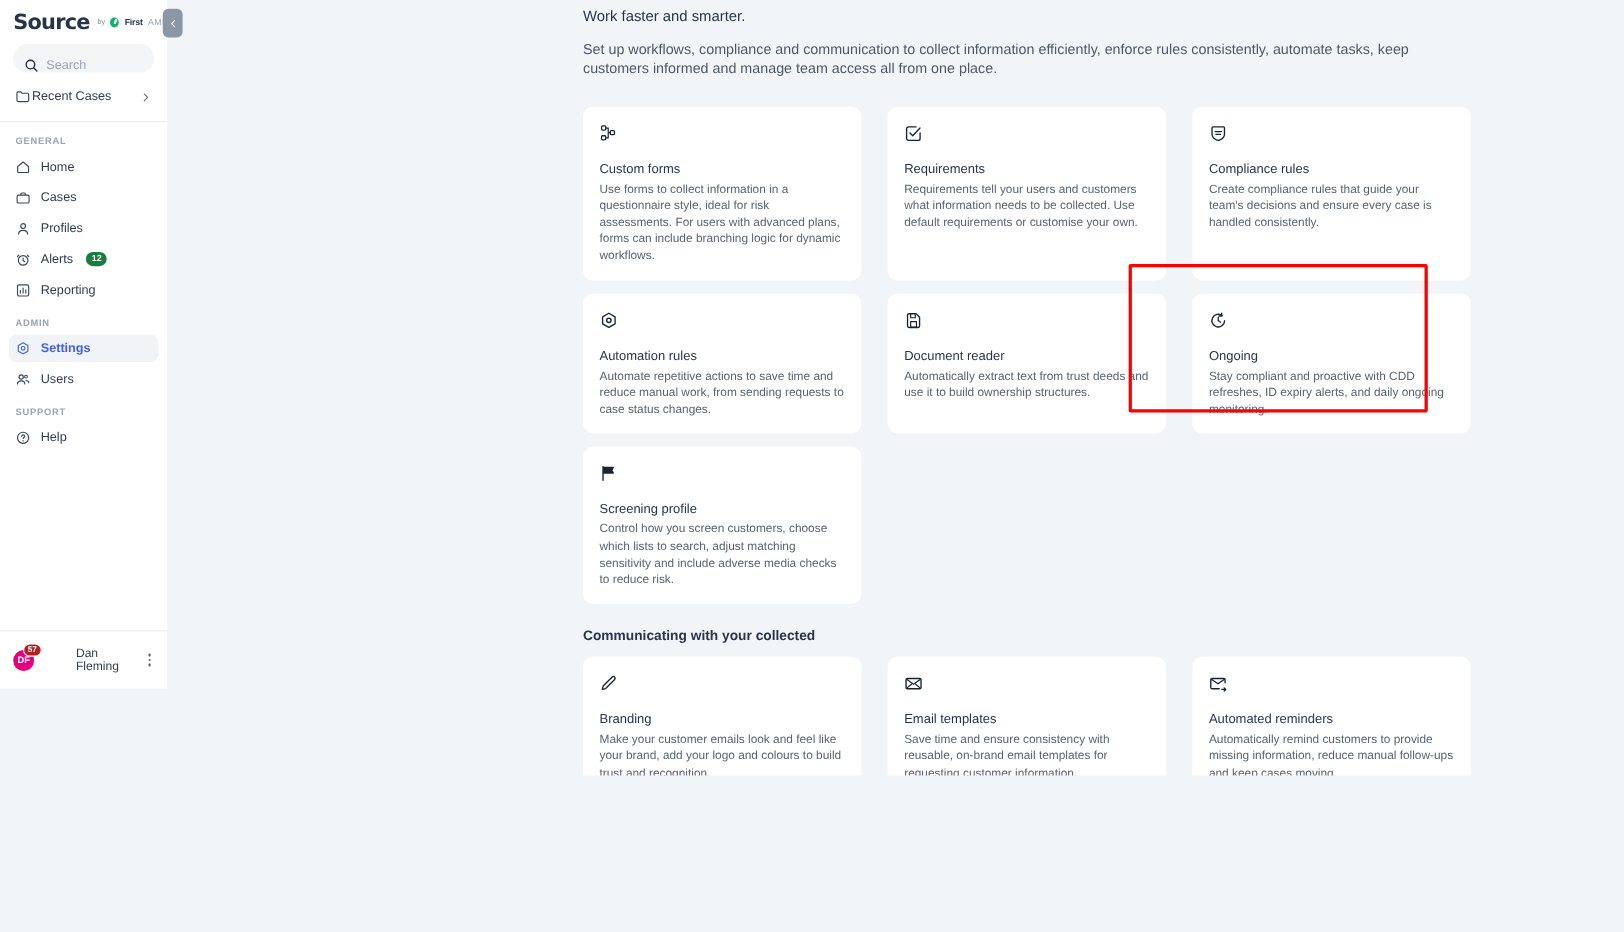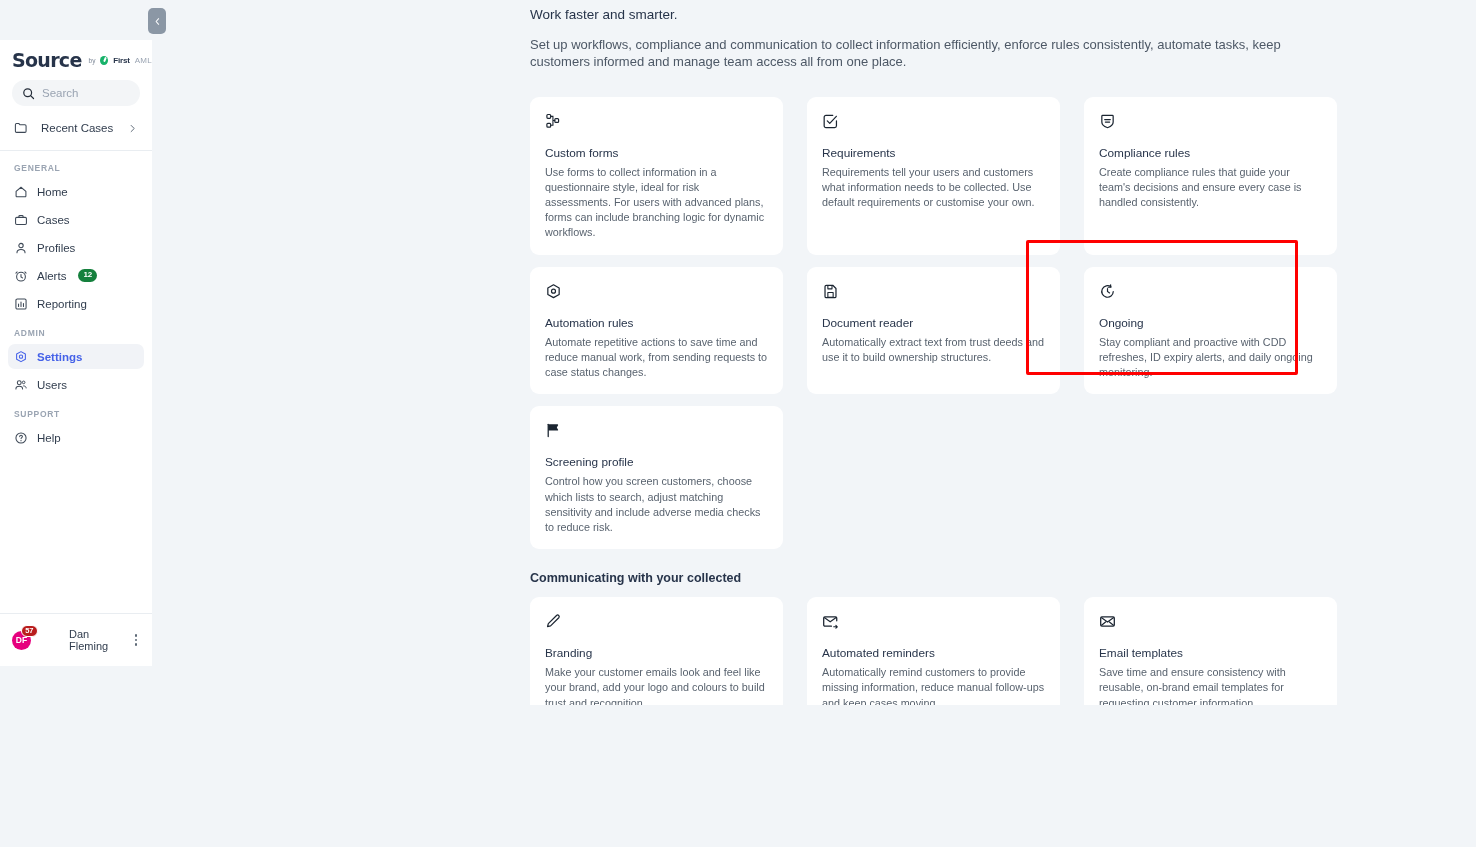--- a/index.html
+++ b/index.html
@@ -8,21 +8,21 @@
     font-family: "Liberation Sans", sans-serif;
     background: #f2f5f8;
     overflow: hidden;
   }
   .app { display: flex; width: 1476px; height: 847px; position: relative; }
 
   
   .sidebar {
     width: 152px; height: 626px; background: #ffffff;
     display: flex; flex-direction: column; flex: 0 0 152px;
-    position: relative; z-index: 2; margin-top: 40px;
+    position: relative; z-index: 2;
   }
   .logo-row {
     display: flex; align-items: center; gap: 5px;
     padding: 12px 0 6px 12px; height: 34px;
   }
   .logo-word {
     font-size: 19px; font-weight: bold; letter-spacing: -0.7px;
     color: #27344a; font-family: "DejaVu Sans", sans-serif;
   }
   .logo-by { font-size: 6.5px; color: #7c8796; margin-left: 2px; }
@@ -33,33 +33,33 @@
   .logo-dot::after {
     content: ""; position: absolute; left: 3.4px; top: 1.8px;
     width: 2px; height: 5px; background: #fff; transform: rotate(22deg);
     border-radius: 1px;
   }
   .logo-first { font-size: 8px; font-weight: bold; color: #27344a; letter-spacing: -0.2px; }
   .logo-aml { font-size: 8px; color: #9aa4b2; letter-spacing: 0.3px; }
 
   .search-box {
     margin: 6px 12px 0 12px; height: 26px; border-radius: 13px;
-    background: #f3f5f7; display: flex; align-items: center;
+    background: #f3f5f7; display: flex; align-items: flex-end;
     gap: 7px; padding: 0 10px;
   }
   .search-box svg { flex: 0 0 13px; }
   .search-input {
     border: 0; background: transparent; outline: none;
     font-size: 11.5px; color: #3d4856; width: 100%;
     font-family: "Liberation Sans", sans-serif;
   }
   .search-input::placeholder { color: #9aa4b2; }
 
   .recent-row {
-    display: flex; align-items: center; gap: 13px;
+    display: flex; align-items: center; gap: 1px;
     margin: 10px 8px 0 8px; padding: 5px 6px 5px 6px;
     border-radius: 6px; cursor: pointer;
   }
   .recent-label { font-size: 11.5px; color: #303c4d; flex: 1; }
   .divider { height: 1px; background: #e9edf1; margin: 10px 0 0 0; }
 
   .sec-title {
     font-size: 8.5px; letter-spacing: 0.7px; color: #9aa4b2;
     font-weight: bold; padding: 12px 0 6px 14px;
   }
@@ -379,38 +379,38 @@
                 <path d="M12.2 2.6a1.7 1.7 0 0 1 2.4 2.4L5.9 13.7l-3.2.8.8-3.2 8.7-8.7Z" stroke="#1b2531" stroke-width="1.3" stroke-linejoin="round"></path>
               </svg>
             </div>
             <div class="card-title">Branding</div>
             <div class="card-desc">Make your customer emails look and feel like your brand, add your logo and colours to build trust and recognition.</div>
           </div>
 
           <div class="card mid">
             <div class="card-icon">
               <svg width="17" height="17" viewBox="0 0 18 18" fill="none">
+                <rect x="1.8" y="4.1" width="14.4" height="9.8" rx="1.2" stroke="#1b2531" stroke-width="1.35"></rect>
+                <path d="m2.4 4.8 6.6 4.7 6.6-4.7M2.4 13.3l4.9-4M15.6 13.3l-4.9-4" stroke="#1b2531" stroke-width="1.2"></path>
+              </svg>
+            </div>
+            <div class="card-title">Email templates</div>
+            <div class="card-desc">Save time and ensure consistency with reusable, on-brand email templates for requesting customer information.</div>
+          </div>
+
+          <div class="card mid">
+            <div class="card-icon">
+              <svg width="17" height="17" viewBox="0 0 18 18" fill="none">
                 <path d="M15.6 8.2V5.3a1.2 1.2 0 0 0-1.2-1.2H3a1.2 1.2 0 0 0-1.2 1.2v7.4A1.2 1.2 0 0 0 3 13.9h7" stroke="#1b2531" stroke-width="1.35" stroke-linecap="round"></path>
                 <path d="m2.4 4.8 6.3 4.4 6.3-4.4" stroke="#1b2531" stroke-width="1.2"></path>
                 <path d="M12.4 14.6h3.8m0 0-1.5-1.5m1.5 1.5-1.5 1.5" stroke="#1b2531" stroke-width="1.2" stroke-linecap="round" stroke-linejoin="round"></path>
               </svg>
             </div>
             <div class="card-title">Automated reminders</div>
             <div class="card-desc">Automatically remind customers to provide missing information, reduce manual follow-ups and keep cases moving.</div>
-          </div>
-
-          <div class="card mid">
-            <div class="card-icon">
-              <svg width="17" height="17" viewBox="0 0 18 18" fill="none">
-                <rect x="1.8" y="4.1" width="14.4" height="9.8" rx="1.2" stroke="#1b2531" stroke-width="1.35"></rect>
-                <path d="m2.4 4.8 6.6 4.7 6.6-4.7M2.4 13.3l4.9-4M15.6 13.3l-4.9-4" stroke="#1b2531" stroke-width="1.2"></path>
-              </svg>
-            </div>
-            <div class="card-title">Email templates</div>
-            <div class="card-desc">Save time and ensure consistency with reusable, on-brand email templates for requesting customer information.</div>
           </div>
 
         </div>
       </section>
 
       <section class="section">
         <h2 class="section-title">Manage your team</h2>
         <div class="grid">
 
           <div class="card row4">

